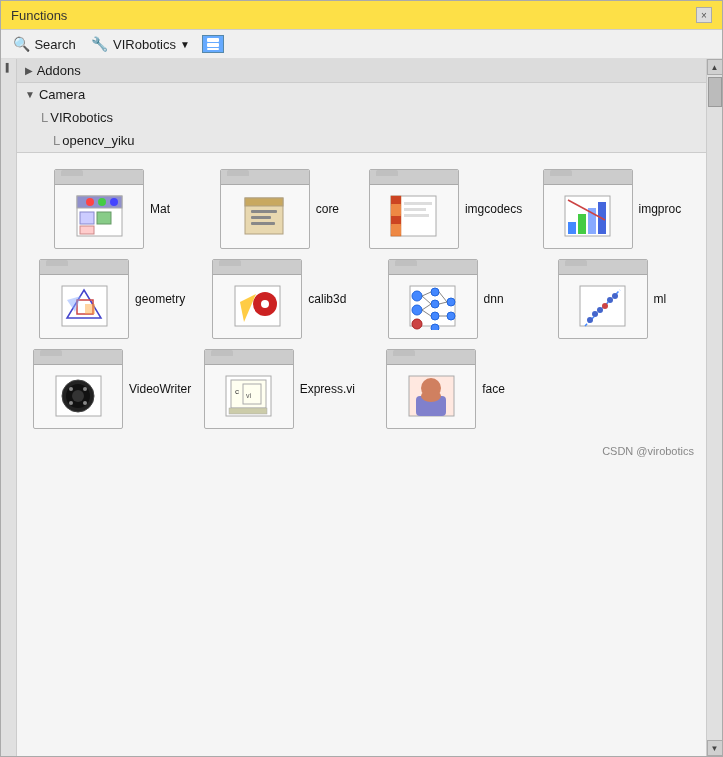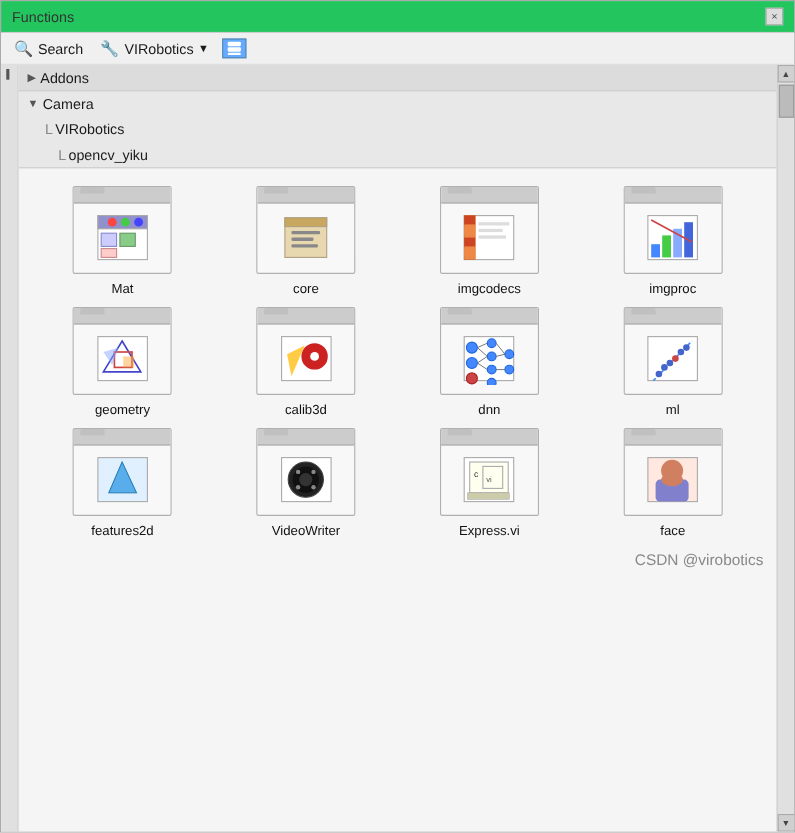--- a/index.html
+++ b/index.html
@@ -13,21 +13,21 @@
     }
     .window {
       width: 723px;
       height: 757px;
       background: #f5f5f5;
       border: 1px solid #aaa;
       display: flex;
       flex-direction: column;
     }
     .title-bar {
-      background: #22c55e;
+      background: #fde047;
       border-bottom: 1px solid #ccc;
       padding: 6px 10px;
       display: flex;
       align-items: center;
       justify-content: space-between;
     }
     .title-bar-text {
       font-size: 13px;
       color: #333;
       font-weight: normal;
@@ -145,24 +145,25 @@
       margin-right: 2px;
     }
     .icons-grid {
       display: grid;
       grid-template-columns: repeat(4, 1fr);
       gap: 10px;
       padding: 16px;
     }
     .icon-item {
       display: flex;
-      flex-direction: column;
+      flex-direction: row;
       align-items: center;
       gap: 6px;
       cursor: pointer;
+      justify-content: center;
     }
     .icon-box {
       width: 90px;
       height: 80px;
       background: #f8f8f8;
       border: 1px solid #b0b0b0;
       border-radius: 2px;
       display: flex;
       align-items: center;
       justify-content: center;
@@ -198,21 +199,21 @@
       top: 0; left: 6px;
       width: 22px;
       height: 6px;
       background: #c0c0c0;
       border-radius: 2px 2px 0 0;
     }
     .watermark {
       position: absolute;
       bottom: 8px;
       right: 12px;
-      font-size: 14px;
+      font-size: 11px;
       color: #888;
     }
     .sidebar-left {
       width: 16px;
       background: #e0e0e0;
       border-right: 1px solid #ccc;
       display: flex;
       flex-direction: column;
       align-items: center;
     }
@@ -415,32 +416,20 @@
       <circle cx="40" cy="14" r="3" fill="#4466cc"></circle>
     </svg>
               </div>
             </div>
             <span class="icon-label">ml</span>
           </div>
           <div class="icon-item">
             <div class="icon-box">
               <div class="icon-inner">
                 <svg width="55" height="48" viewBox="0 0 55 48">
-      <rect x="5" y="4" width="45" height="40" fill="#e0f0ff" stroke="#aaa" stroke-width="1"></rect>
-      <polygon points="15,36 27,8 40,36" fill="#4499cc" stroke="#2277aa" stroke-width="1"></polygon>
-      <polygon points="27,8 40,36 15,36" fill="#66bbff" stroke="#2277aa" stroke-width="0.5" opacity="0.6"></polygon>
-    </svg>
-              </div>
-            </div>
-            <span class="icon-label">features2d</span>
-          </div>
-          <div class="icon-item">
-            <div class="icon-box">
-              <div class="icon-inner">
-                <svg width="55" height="48" viewBox="0 0 55 48">
       <rect x="5" y="4" width="45" height="40" fill="white" stroke="#aaa" stroke-width="1"></rect>
       <circle cx="27" cy="24" r="16" fill="#222" stroke="#444" stroke-width="1"></circle>
       <circle cx="27" cy="24" r="12" fill="#111"></circle>
       <circle cx="27" cy="24" r="6" fill="#333"></circle>
       <circle cx="20" cy="17" r="2" fill="#888"></circle>
       <circle cx="34" cy="17" r="2" fill="#888"></circle>
       <circle cx="20" cy="31" r="2" fill="#888"></circle>
       <circle cx="34" cy="31" r="2" fill="#888"></circle>
     </svg>
               </div>

